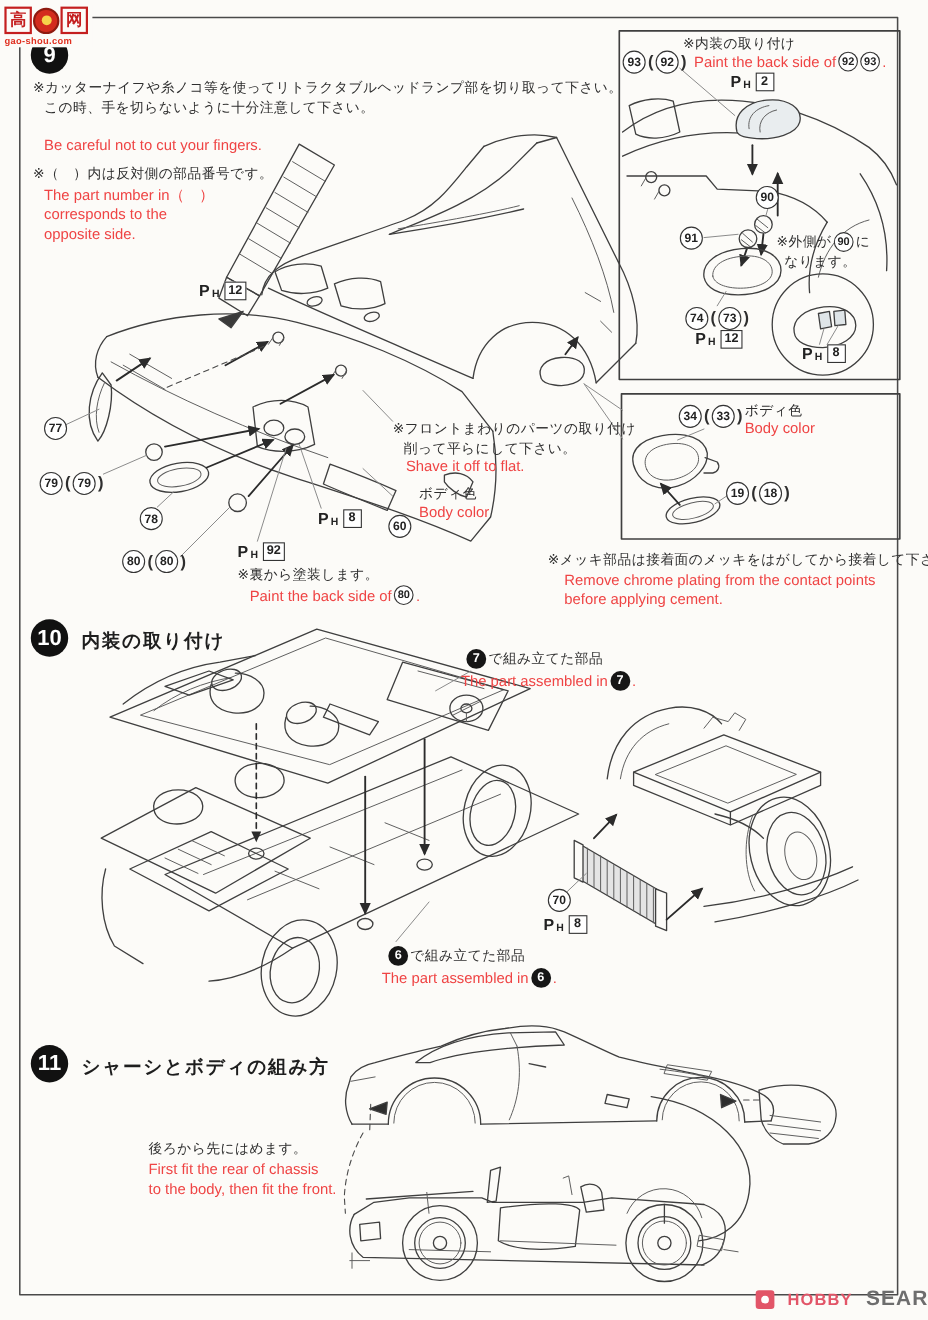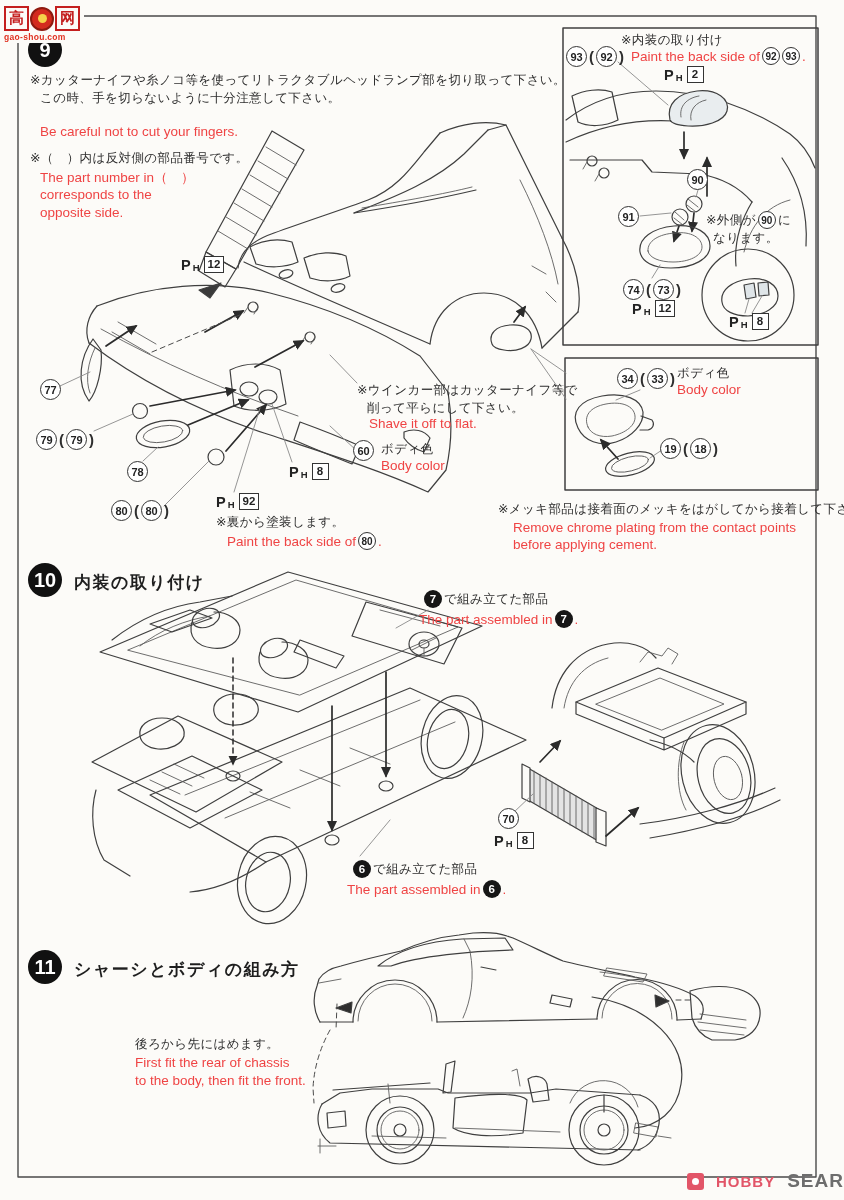--- a/index.html
+++ b/index.html
@@ -393,25 +393,25 @@
       <span class="ph-h">H</span>
       <span class="ph-n">92</span>
   </div>
   <div class="lbl jp" style="left:216px;top:514px;">※裏から塗装します。</div>
   <div class="lbl" style="left:227px;top:532px;">
     <span class="en">Paint the back side of</span>
     <span class="circ-s">80</span>
     <span class="en">.</span>
   </div>
 
-  <div class="lbl jp" style="left:357px;top:382px;">※ウインカー部はカッターナイフ等で</div>
+  <div class="lbl jp" style="left:357px;top:382px;">※フロントまわりのパーツの取り付け</div>
   <div class="lbl jp" style="left:367px;top:400px;">削って平らにして下さい。</div>
   <div class="lbl en" style="left:369px;top:416px;">Shave it off to flat.</div>
 
-  <div class="lbl" style="left:353px;top:440px;">
+  <div class="lbl" style="left:353px;top:468px;">
     <span class="circ">60</span>
   </div>
   <div class="lbl jp" style="left:381px;top:441px;">ボディ色</div>
   <div class="lbl en" style="left:381px;top:458px;">Body color</div>
 
   <div class="lbl" style="left:617px;top:368px;">
     <span class="circ">34</span>
     <span class="paren">(</span>
     <span class="circ">33</span>
     <span class="paren">)</span>

